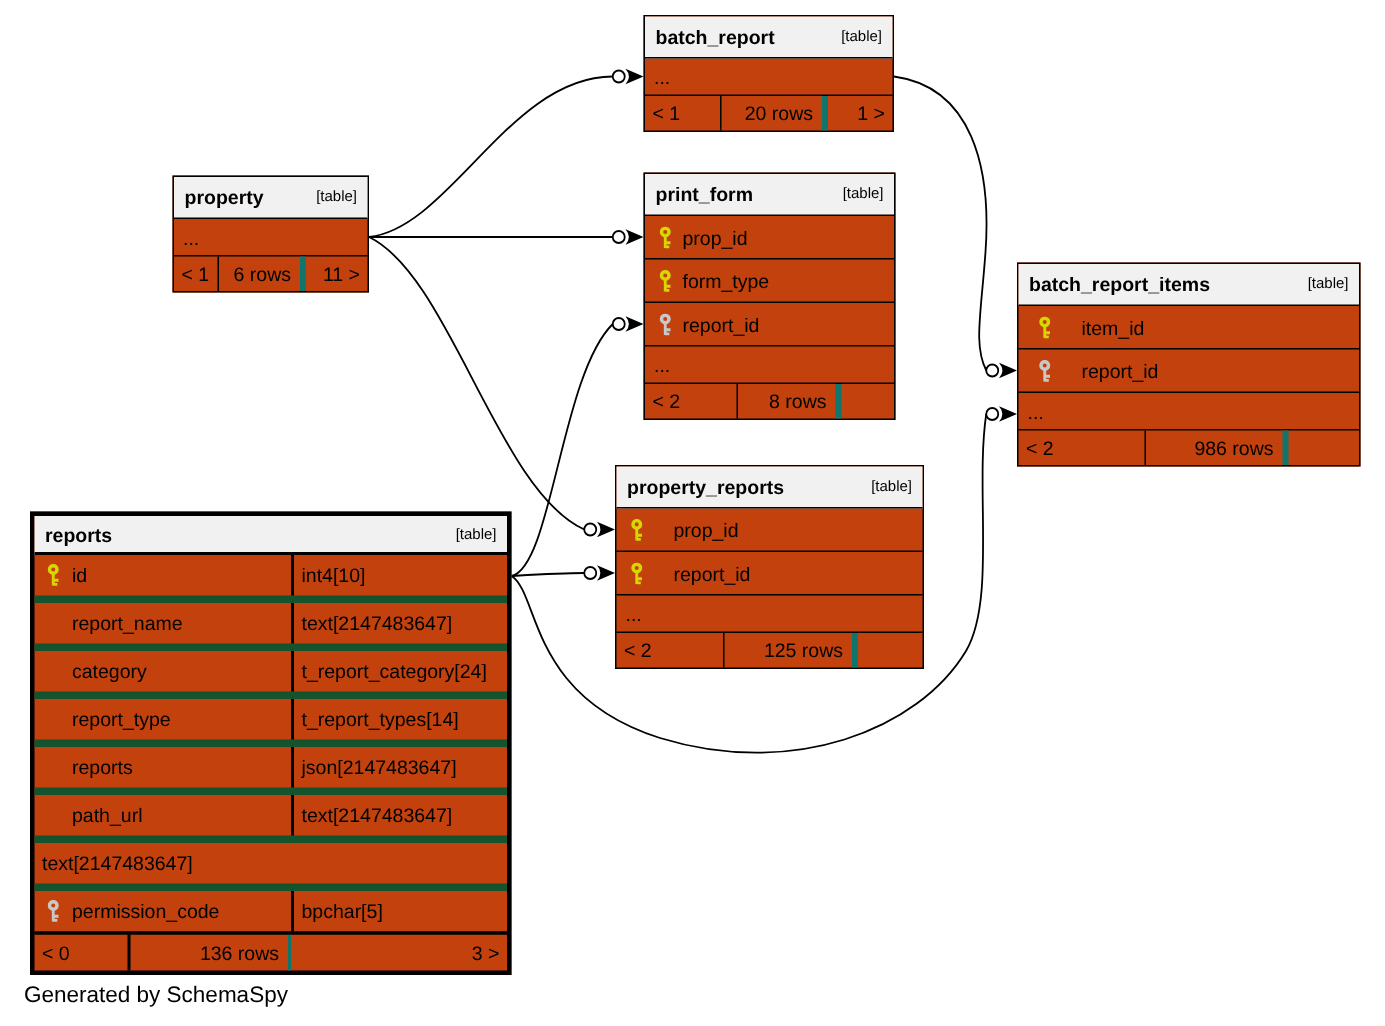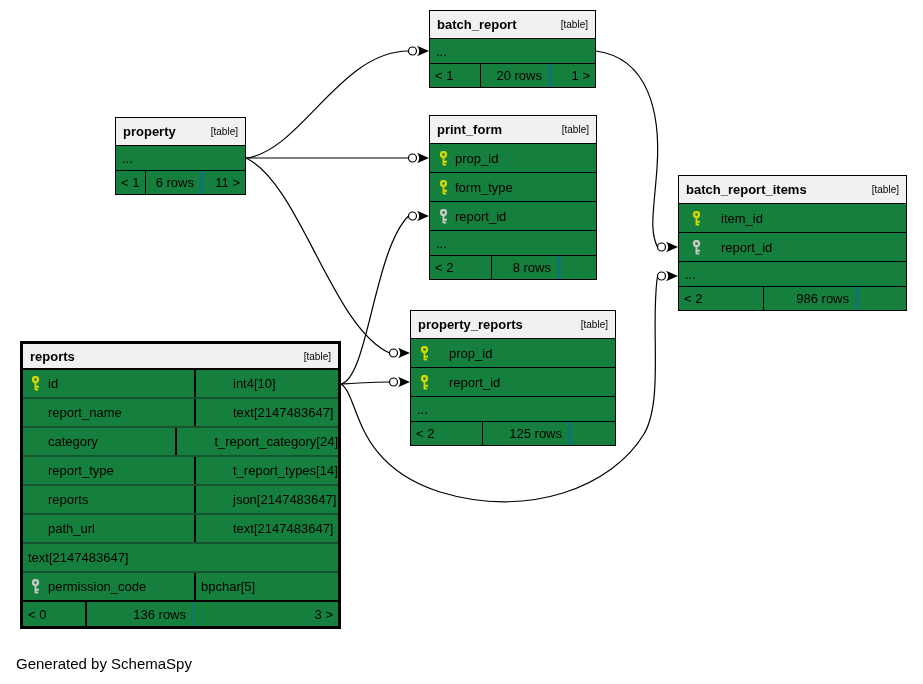--- a/index.html
+++ b/index.html
@@ -1,33 +1,33 @@
 <!DOCTYPE html>
 <html style="--pk: #d6d600; --fk: #c8c8c8; --hdrbg: #f1f1f1;"><head>
 <meta charset="utf-8">
 <style>
   html,body{margin:0;padding:0;background:#fff;}
   #canvas{
     position:relative;width:923px;height:684px;background:#fff;overflow:hidden;
     font-family:"Liberation Sans","DejaVu Sans",sans-serif;font-size:13px;color:#000;
   }
   svg.lines{position:absolute;left:0;top:0;z-index:0;}
-  .tbl{position:absolute;z-index:1;background:#15803d;border:1px solid #000;box-sizing:border-box;}
+  .tbl{position:absolute;z-index:1;background:#c2410c;border:1px solid #000;box-sizing:border-box;}
   .tbl.t-rep{border-width:3px;}
   .hdr{height:27px;background:var(--hdrbg,#f1f1f1);border-bottom:1px solid #000;
        display:flex;justify-content:space-between;align-items:center;padding:0 7px;}
   .t-rep .hdr{height:24px;border-bottom-width:2px;text-align:right;}
   .tname{font-weight:bold;}
   .badge{font-size:10px;}
   .row{height:28px;border-bottom:1px solid #000;display:flex;align-items:center;}
   .t-rep .row{height:27px;border-bottom-width:2px;}
   .row.dots{height:24px;padding-left:6px;}
   .t-rep .row:last-of-type{border-bottom:none;}
   .t-rep .row{position:relative;}
-  .t-rep .rowsep{border-bottom:2px solid #14532d;gap:32px;}
+  .t-rep .rowsep{border-bottom:5px solid #14532d;}
   .key{width:10px;display:inline-flex;align-items:center;justify-content:center;flex:0 0 auto;}
   .key.pk{color:var(--pk,#d6d600);}
   .key.fk{color:var(--fk,#c8c8c8);}
   .key.none{visibility:hidden;}
   .t-pf .key{margin:0 7px 0 8px;}
   .t-bri .key{margin:0 20px 0 12px;}
   .t-pr .key{margin:0 20px 0 8px;}
   .t-rep .key{margin:0 8px 0 7px;}
   .ftr{display:flex;height:23px;align-items:stretch;}
   .t-rep .ftr{height:24px;border-top:2px solid #000;margin-top:-2px;}

